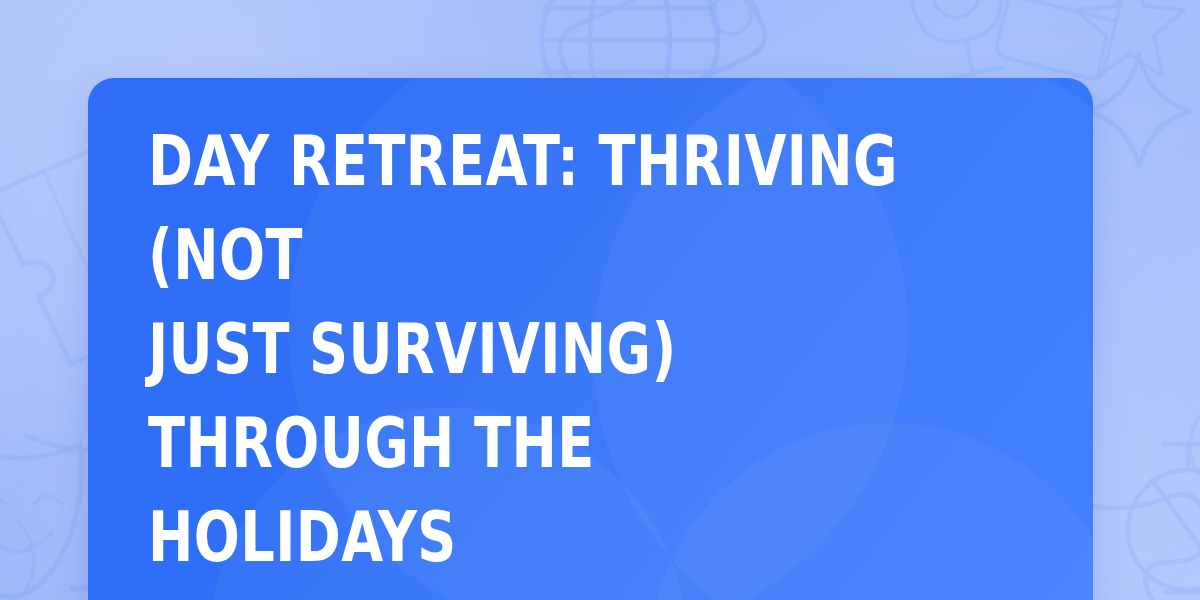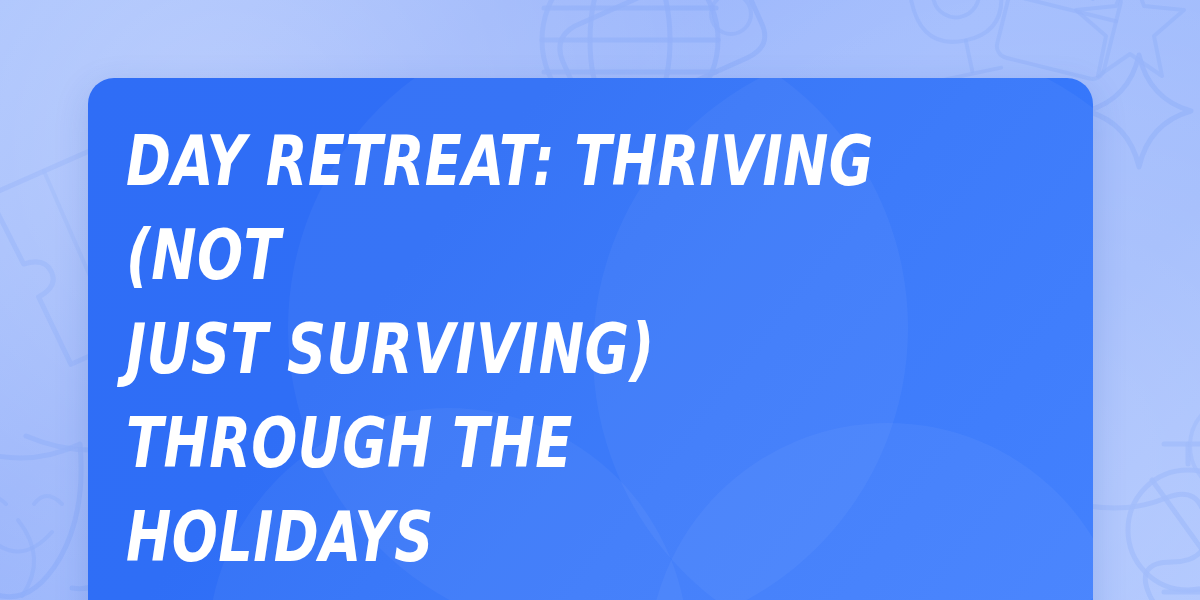--- a/index.html
+++ b/index.html
@@ -84,22 +84,21 @@
     border-radius: 50%;
     background: rgba(255, 255, 255, 0.045);
   }
   .circle-a { width: 620px; height: 620px; left: 200px;  top: -60px; }
   .circle-b { width: 620px; height: 620px; left: 505px;  top: -35px; background: rgba(255,255,255,0.035); }
   .circle-c { width: 480px; height: 480px; left: 120px;  top: 330px; }
   .circle-d { width: 480px; height: 480px; left: 560px;  top: 345px; background: rgba(255,255,255,0.032); }
 
   .card-content {
     position: relative;
-    padding: 36px 46px 0 38px;
-    font-style: italic;
+    padding: 36px 46px 0 60px;
   }
 
   .event-title {
     margin: 0;
     color: #FFFFFF;
     font-family: "Liberation Sans Narrow", "DejaVu Sans Condensed", "Liberation Sans", sans-serif;
     font-weight: 700;
     font-size: 70px;
     line-height: 94px;
     letter-spacing: 0.5px;

